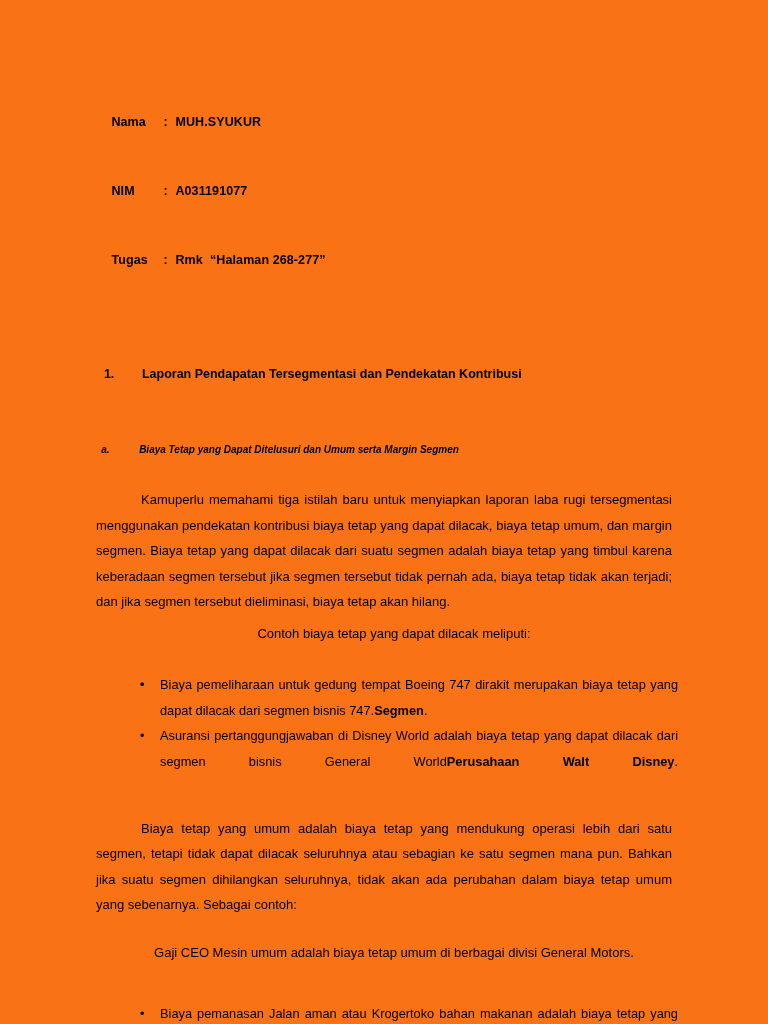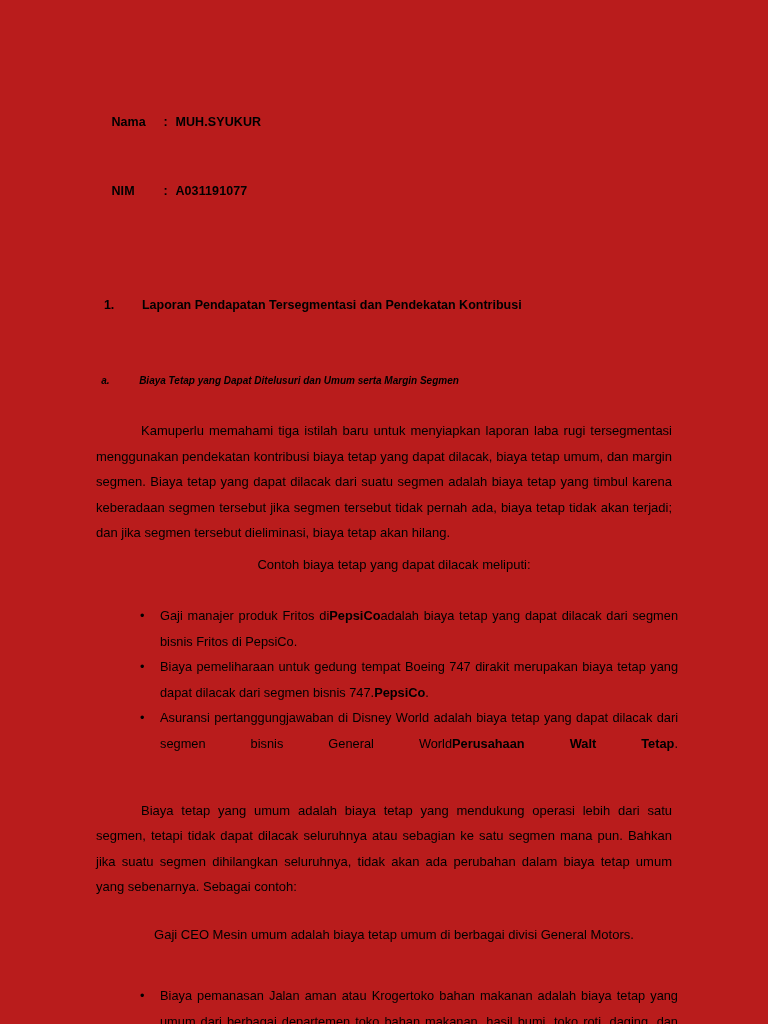--- a/index.html
+++ b/index.html
@@ -13,21 +13,21 @@
     font-family: "Liberation Sans", sans-serif;
     color: #000000;
     -webkit-font-smoothing: antialiased;
   }
   .page {
     position: relative;
     width: 768px;
     height: 1024px;
     box-sizing: border-box;
     padding: 88px 90px 0 90px;
-    background: #b91c1c;
+    background: #f97316;
   }
 
   
   .id-block {
     margin: 0 0 52px 0;
   }
   .id-row {
     font-size: 12.5px;
     font-weight: bold;
     line-height: 23px;
@@ -122,40 +122,43 @@
 
 <div class="page">
 
   <div class="id-block">
     <div class="id-row">
       <span class="id-label">Nama</span><span class="id-sep">:</span><span>MUH.SYUKUR</span>
     </div>
     <div class="id-row">
       <span class="id-label">NIM</span><span class="id-sep">:</span><span>A031191077</span>
     </div>
+    <div class="id-row">
+      <span class="id-label">Tugas</span><span class="id-sep">:</span><span>Rmk  “Halaman 268-277”</span>
+    </div>
   </div>
 
   <div class="heading-num">
     <span class="marker">1.</span><span>Laporan Pendapatan Tersegmentasi dan Pendekatan Kontribusi</span>
   </div>
 
   <div class="heading-alpha">
     <span class="marker">a.</span><span>Biaya Tetap yang Dapat Ditelusuri dan Umum serta Margin Segmen</span>
   </div>
 
   <p class="body indent-big">Kamuperlu memahami tiga istilah baru untuk menyiapkan laporan laba rugi tersegmentasi menggunakan pendekatan kontribusi biaya tetap yang dapat dilacak, biaya tetap umum, dan margin segmen. Biaya tetap yang dapat dilacak dari suatu segmen adalah biaya tetap yang timbul karena keberadaan segmen tersebut jika segmen tersebut tidak pernah ada, biaya tetap tidak akan terjadi; dan jika segmen tersebut dieliminasi, biaya tetap akan hilang.</p>
 
   <p class="body indent-small">Contoh biaya tetap yang dapat dilacak meliputi:</p>
 
   <div class="spacer-md"></div>
 
   <ul class="bullets" id="list1">
-      <li><span class="dot">•</span><span class="txt"><span>Gaji manajer produk Fritos di</span><b>PepsiCo</b><span>adalah biaya tetap yang dapat dilacak dari segmen bisnis Fritos di PepsiCo.</span></span></li>
-      <li><span class="dot">•</span><span class="txt"><span>Biaya pemeliharaan untuk gedung tempat Boeing 747 dirakit merupakan biaya tetap yang dapat dilacak dari segmen bisnis 747.</span><b>PepsiCo</b><span>.</span></span></li>
-      <li><span class="dot">•</span><span class="txt"><span>Asuransi pertanggungjawaban di Disney World adalah biaya tetap yang dapat dilacak dari segmen bisnis General World</span><b>Perusahaan Walt Tetap</b><span>.</span></span></li>
+      <li><span class="dot">•</span></li>
+      <li><span class="dot">•</span><span class="txt"><span>Biaya pemeliharaan untuk gedung tempat Boeing 747 dirakit merupakan biaya tetap yang dapat dilacak dari segmen bisnis 747.</span><b>Segmen</b><span>.</span></span></li>
+      <li><span class="dot">•</span><span class="txt"><span>Asuransi pertanggungjawaban di Disney World adalah biaya tetap yang dapat dilacak dari segmen bisnis General World</span><b>Perusahaan Walt Disney</b><span>.</span></span></li>
     </ul>
 
   <div class="spacer-sm"></div>
 
   <p class="body indent-big">Biaya tetap yang umum adalah biaya tetap yang mendukung operasi lebih dari satu segmen, tetapi tidak dapat dilacak seluruhnya atau sebagian ke satu segmen mana pun. Bahkan jika suatu segmen dihilangkan seluruhnya, tidak akan ada perubahan dalam biaya tetap umum yang sebenarnya. Sebagai contoh:</p>
 
   <div class="spacer-sm"></div>
 
   <p class="body indent-small">Gaji CEO Mesin umum adalah biaya tetap umum di berbagai divisi General Motors.</p>
 

